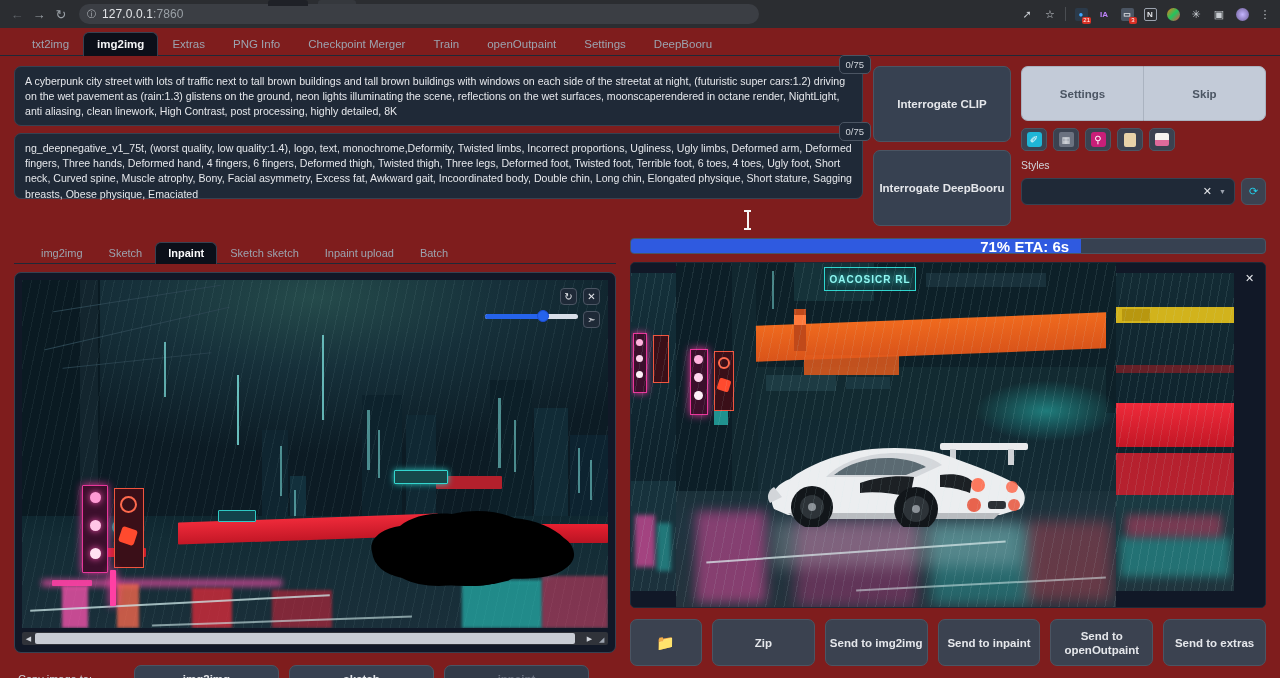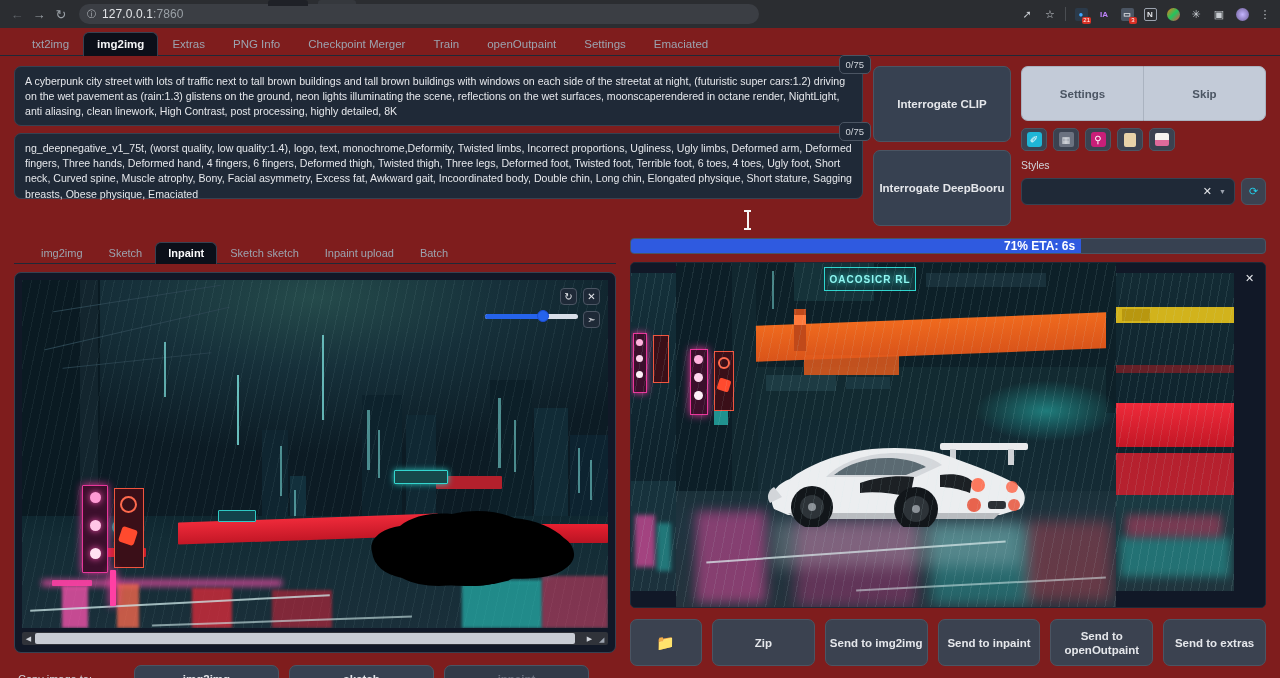--- a/index.html
+++ b/index.html
@@ -228,21 +228,21 @@
 
   
   #progress-outer {
     height: 16px; background: #374151; border: 1px solid #4b5563;
     border-radius: 4px; overflow: hidden; position: relative;
   }
   #progress-fill {
     height: 100%; width: 71%; background: #2f5ae0;
     display: flex; align-items: center; justify-content: flex-end;
   }
-  #progress-text { font-size: 12px; color: #fff; font-weight: bold; padding-right: 6px; white-space: nowrap;}
+  #progress-text { font-size: 15px; color: #fff; font-weight: bold; padding-right: 12px; white-space: nowrap;}
 
   #gallery {
     margin-top: 8px; height: 346px; background: #111827;
     border: 1px solid #1f2937; border-radius: 5px; position: relative; overflow: hidden;
   }
   #gal-close {
     position: absolute; right: 8px; top: 8px; z-index: 25;
     width: 15px; height: 15px; color: #e5e7eb; font-size: 11px;
     display: flex; align-items: center; justify-content: center;
   }
@@ -335,21 +335,21 @@
 
   <div id="top-tabs">
     <div class="ttab">txt2img</div>
     <div class="ttab active">img2img</div>
     <div class="ttab">Extras</div>
     <div class="ttab">PNG Info</div>
     <div class="ttab">Checkpoint Merger</div>
     <div class="ttab">Train</div>
     <div class="ttab">openOutpaint</div>
     <div class="ttab">Settings</div>
-    <div class="ttab">Emaciated</div>
+    <div class="ttab">DeepBooru</div>
   </div>
 
   <div id="prompt-area">
     <div id="prompt-col">
 
       <div class="prompt-box" id="prompt-pos">
         <span>A cyberpunk city street with lots of traffic next to tall brown buildings and tall brown buildings with windows on each side of the streetat at night, (futuristic super cars:1.2) driving on the wet pavement as (rain:1.3) glistens on the ground, neon lights illuminating the scene, reflections on the wet surfaces, moonscaperendered in octane render, NightLight, anti aliasing, clean linework, High Contrast, post processing, highly detailed, 8K</span>
         <div class="token-counter">0/75</div>
       </div>
 

